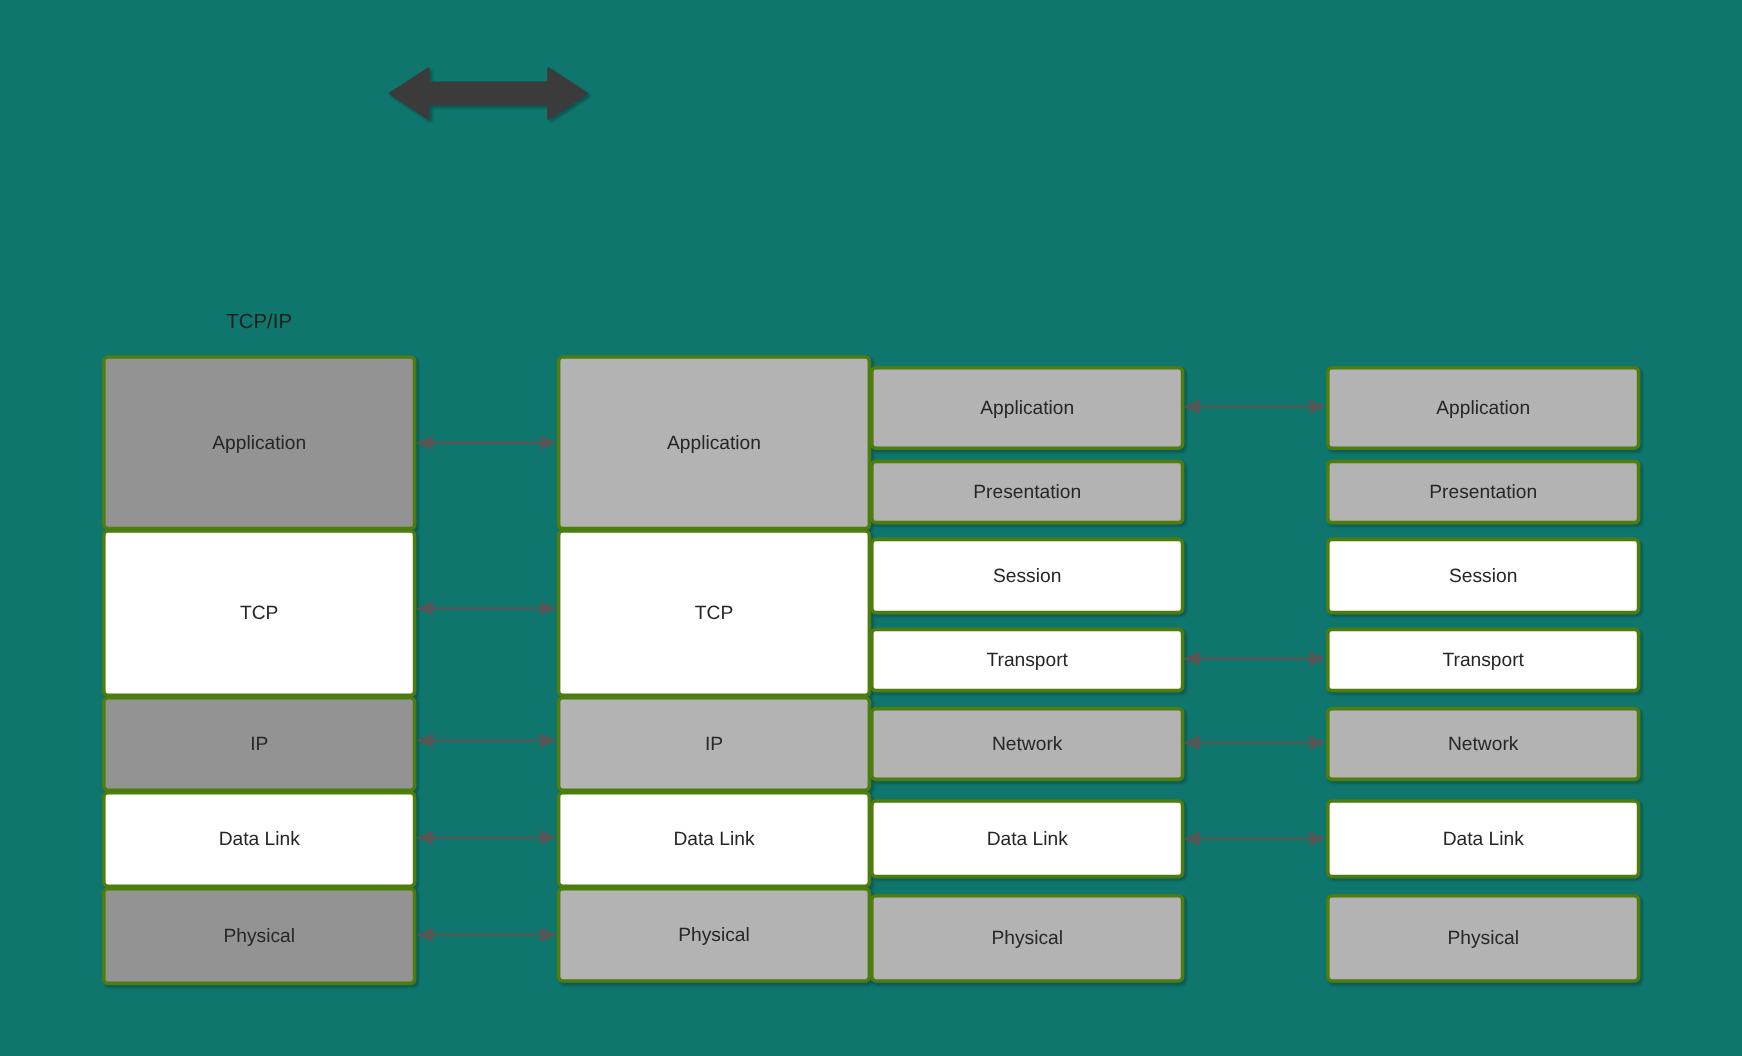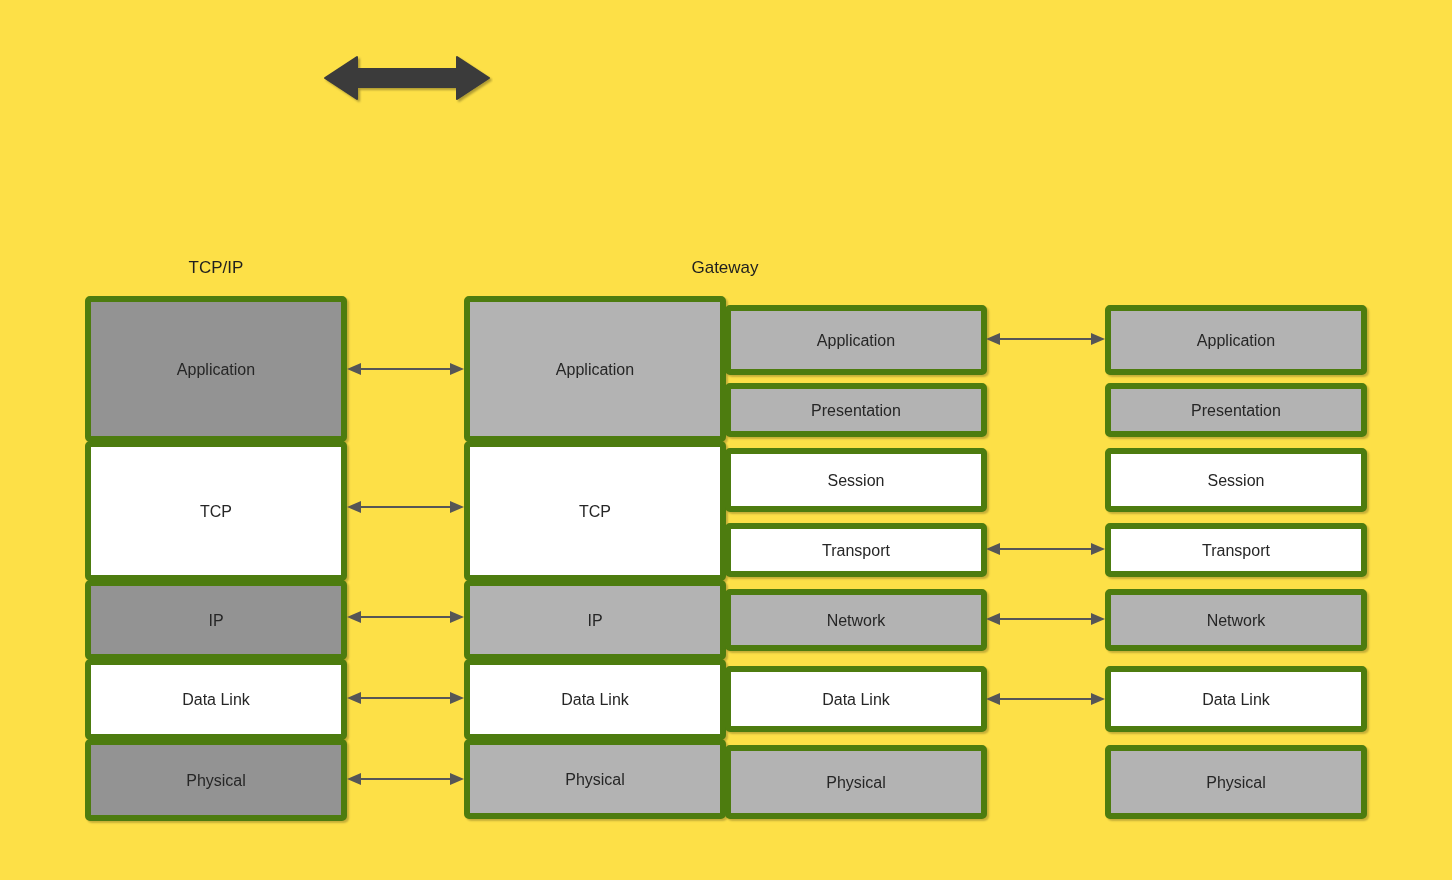--- a/index.html
+++ b/index.html
@@ -9,39 +9,39 @@
     background: #ffffff;
   }
   body {
     font-family: "Liberation Sans", sans-serif;
     color: #333333;
   }
   #canvas {
     position: relative;
     width: 1452px;
     height: 880px;
-    background: #fde047;
+    background: #0f766e;
     overflow: hidden;
   }
 
   
   .col-caption {
     position: absolute;
     text-align: center;
     font-size: 17px;
     line-height: 20px;
     color: #1f1f1f;
     white-space: nowrap;
   }
 
   
   .layer-box {
     position: absolute;
     box-sizing: border-box;
-    border: 6px solid #4d7c0f;
+    border: 3px solid #4d7c0f;
     border-radius: 5px;
     display: flex;
     align-items: center;
     justify-content: center;
     font-size: 16px;
     line-height: 19px;
     color: #262626;
     text-align: center;
     box-shadow: 2px 2px 2px rgba(0,0,0,0.22);
     background: #ffffff;
@@ -75,21 +75,20 @@
         <filter id="shadowBig" x="-20%" y="-20%" width="150%" height="160%">
           <feDropShadow dx="2" dy="2" stdDeviation="1.2" flood-color="#000000" flood-opacity="0.30"></feDropShadow>
         </filter>
       </defs>
       <polygon points="4,26 36,5 36,17 136,17 136,5 168,26 136,47 136,35 36,35 36,47" fill="#3b3b3b" stroke="#3b3b3b" stroke-width="2" stroke-linejoin="round" filter="url(#shadowBig)"></polygon>
     </svg>
   </div>
 
   <div class="col-caption" style="left:85px; top:258px; width:262px;">TCP/IP</div>
 
-  <div class="col-caption" style="left:464px; top:258px; width:522px;">Gateway</div>
 
 
   <div id="boxes-layer">
       <div class="layer-box fill-dark" style="left: 85px; top: 296px; width: 262px; height: 146px;">
         <span>Application</span>
       </div>
       <div class="layer-box fill-white" style="left: 85px; top: 441px; width: 262px; height: 140px;">
         <span>TCP</span>
       </div>
       <div class="layer-box fill-dark" style="left: 85px; top: 580px; width: 262px; height: 80px;">

